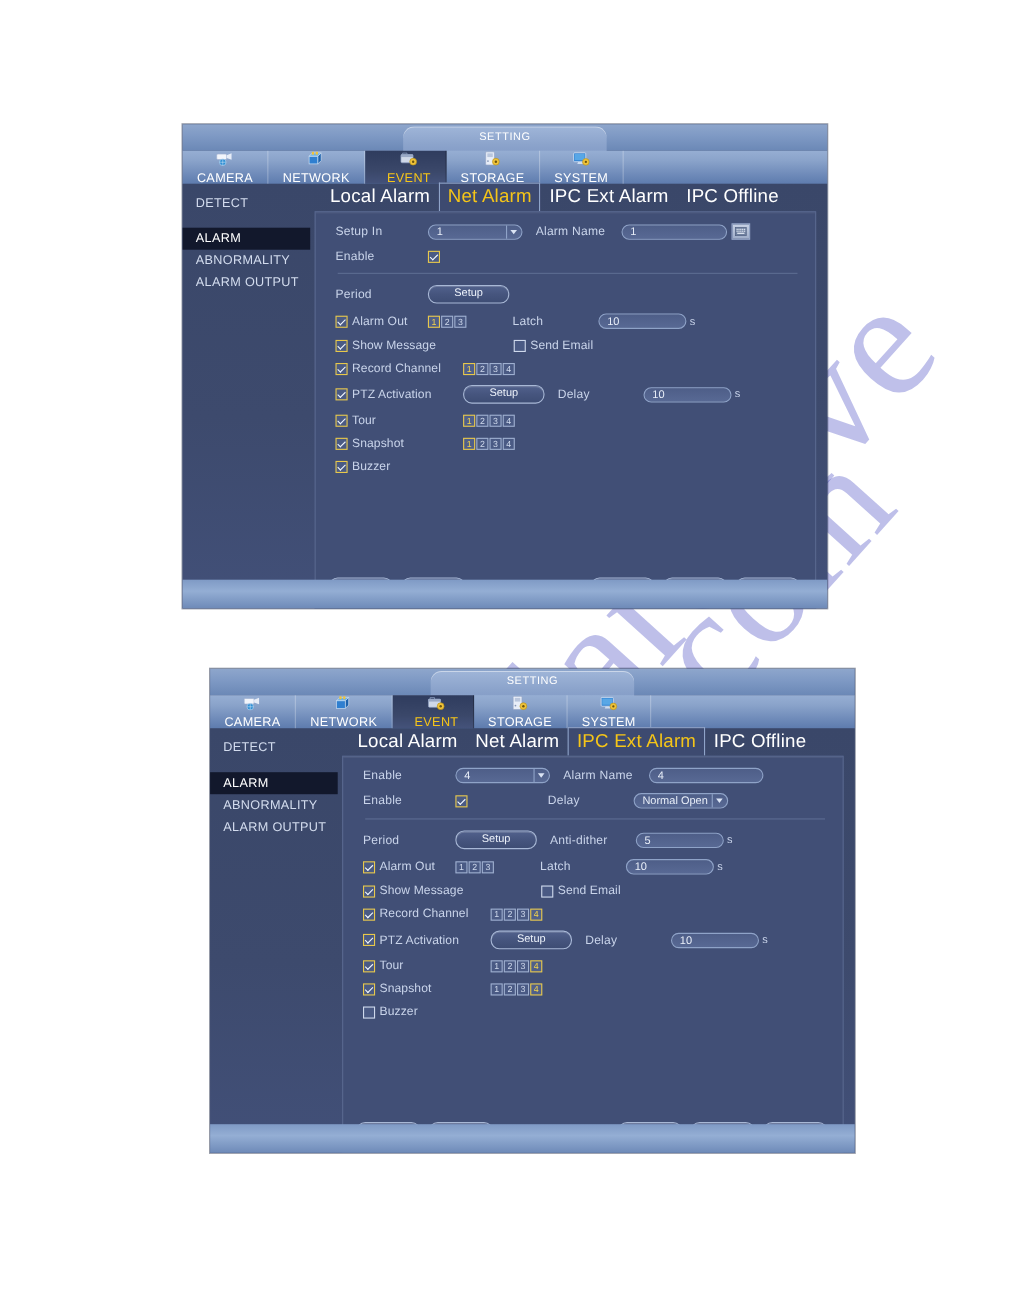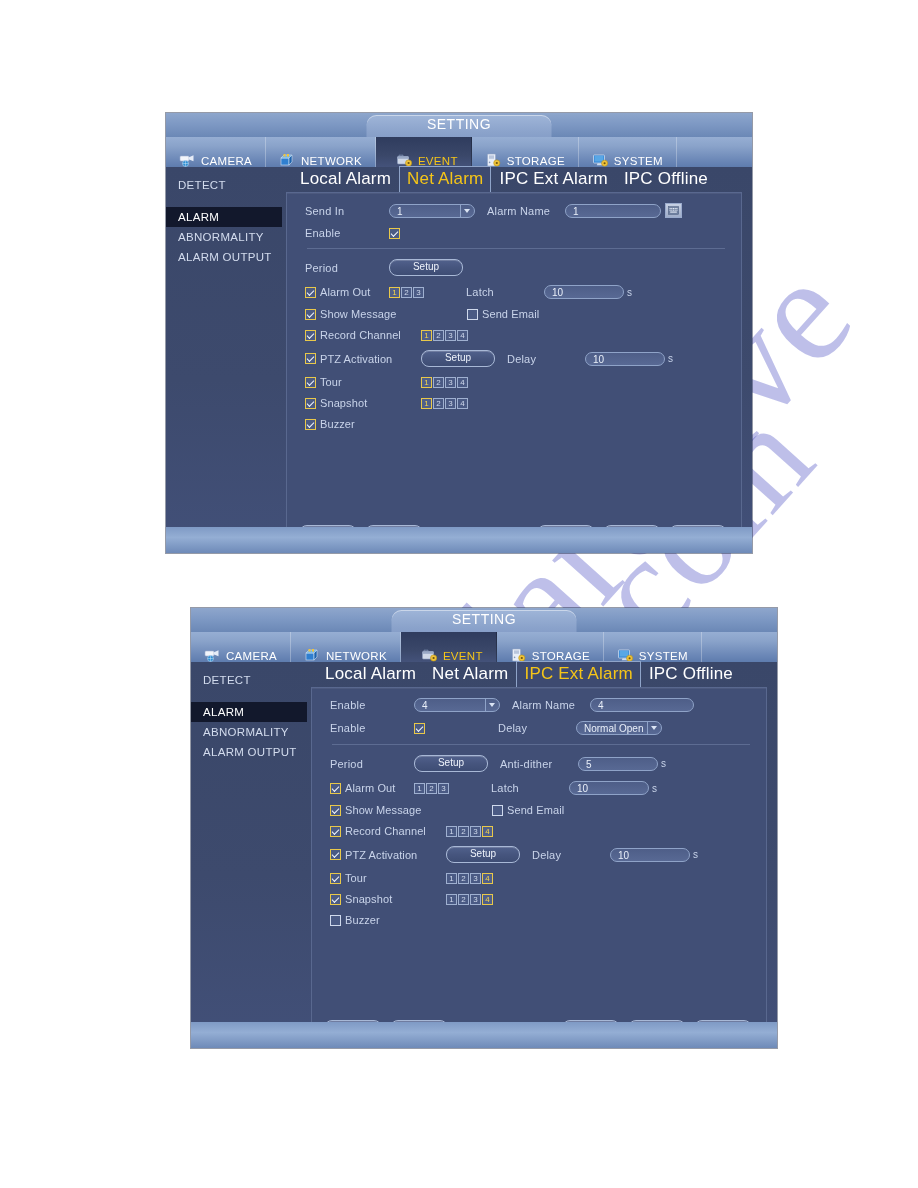--- a/index.html
+++ b/index.html
@@ -34,35 +34,36 @@
   
   .titlebar{
     position:relative;height:24px;
     background:linear-gradient(180deg,#8ea6cc 0%,#7e99c4 45%,#6b88b6 100%);
   }
   .title-pill{
     position:absolute;left:50%;top:2px;transform:translateX(-50%);
     width:185px;height:34px;border-radius:10px;
     background:linear-gradient(180deg,#9fb5d8 0%,#8ba3cb 50%,#7c95c2 100%);
     box-shadow:inset 0 1px 0 rgba(255,255,255,.45);
-    color:#ffffff;font-size:14px;line-height:19px;text-align:center;
+    color:#ffffff;font-size:10px;line-height:19px;text-align:center;
     letter-spacing:.5px;
   }
 
   
   .tabstrip{
     position:relative;height:30px;
     background:linear-gradient(180deg,#96aed3 0%,#8aa3ca 30%,#6d89b8 75%,#5e7cae 100%);
     display:flex;align-items:stretch;
   }
   .mtab{
-    position:relative;display:flex;align-items:flex-end;gap:5px;
+    position:relative;display:flex;align-items:center;gap:5px;
     padding:0 13px;color:#ffffff;font-size:11.5px;letter-spacing:.3px;
     border-right:1px solid rgba(255,255,255,.28);
     cursor:default;
+    flex-direction:column;
   }
   .mtab.active{
     background:linear-gradient(180deg,#2f3c5e 0%,#3a4769 60%,#44527a 100%);
     color:#f5c518;border-right:1px solid rgba(0,0,0,.25);padding-left:20px;
   }
   .mtab .ic{width:17px;height:14px;position:relative;flex:0 0 auto;}
 
   
   .dbody{display:flex;height:calc(100% - 54px);
          background:linear-gradient(180deg,#3a4769 0%,#3d4a6d 55%,#46548096 100%);}
@@ -266,21 +267,21 @@
       <div class="content">
         <div class="subtabs">
           <div class="stab">Local Alarm</div>
           <div class="stab active">Net Alarm</div>
           <div class="stab">IPC Ext Alarm</div>
           <div class="stab">IPC Offline</div>
         </div>
         <div class="panel">
           <div class="panel-inner">
             <div class="row">
-              <span class="lbl w1">Send In</span>
+              <span class="lbl w1">Setup In</span>
               <span class="sel" style="width:86px">1<span class="arrow"></span></span>
               <span class="lbl w2" style="margin-left:12px">Alarm Name</span>
               <span class="txtf" style="width:96px">1</span>
               <span class="kbd-btn">
                 <svg viewBox="0 0 13 10" width="11" height="9">
                   <rect x=".5" y=".5" width="12" height="9" fill="#6e7f9e" stroke="#48587a" stroke-width=".6"></rect>
                   <g fill="#e7edf8">
                     <rect x="1.8" y="2" width="1.4" height="1.2"></rect>
                     <rect x="3.8" y="2" width="1.4" height="1.2"></rect>
                     <rect x="5.8" y="2" width="1.4" height="1.2"></rect>

